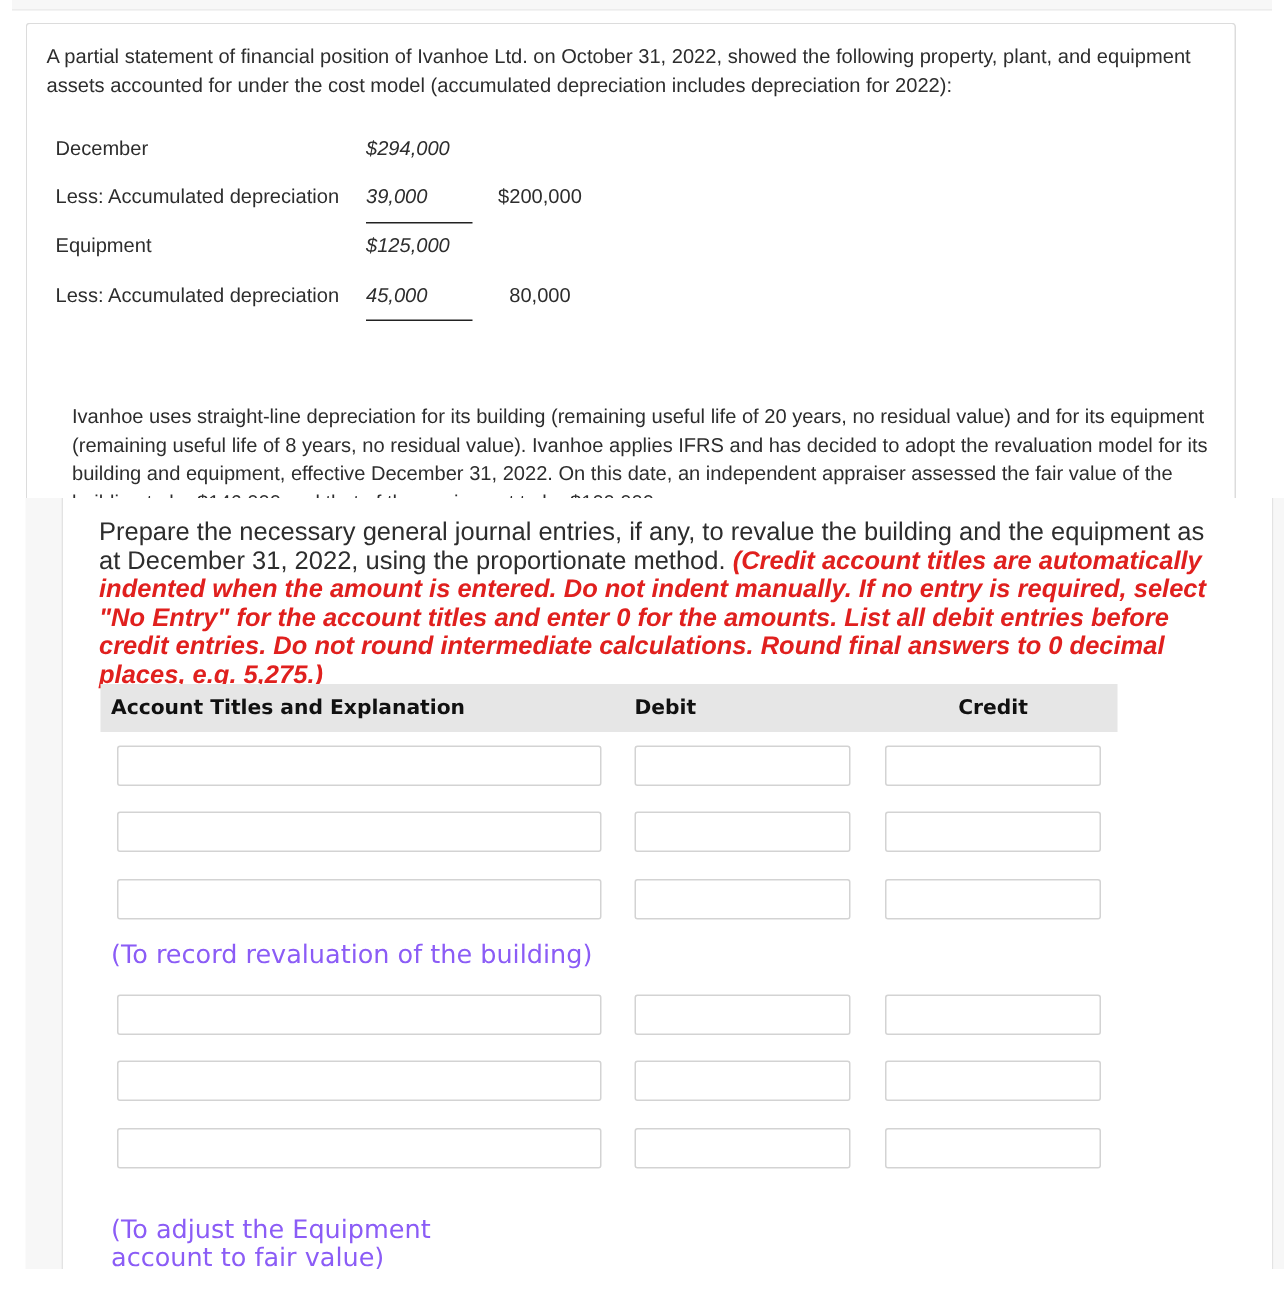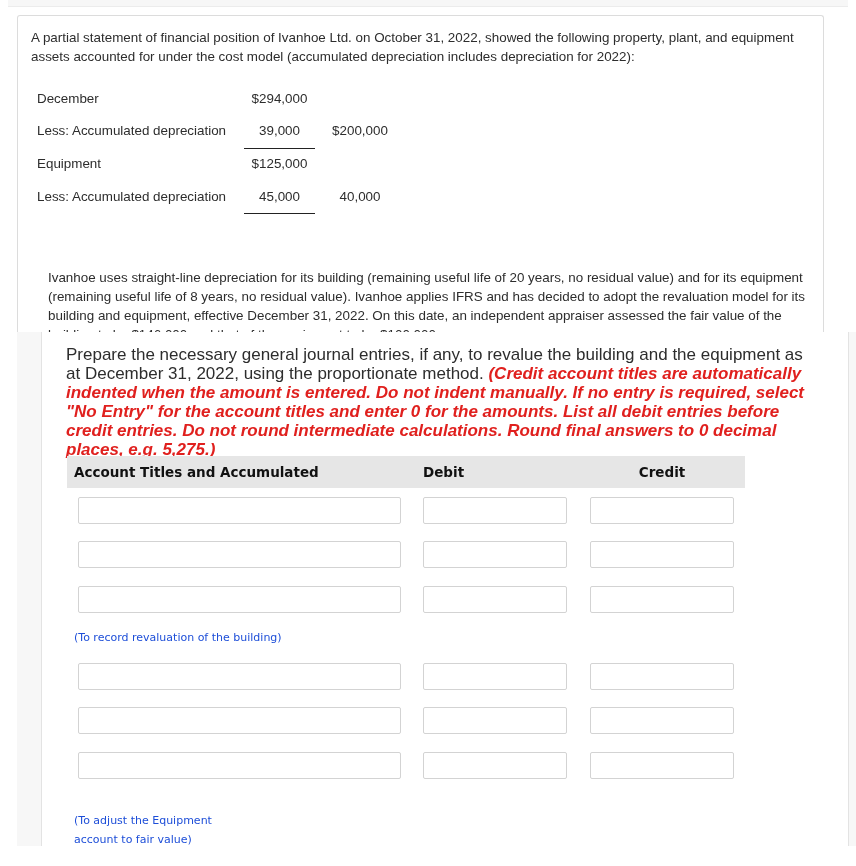--- a/index.html
+++ b/index.html
@@ -63,21 +63,22 @@
       position: absolute;
       left: 0;
       top: 0;
       white-space: nowrap;
     }
     .stmt-col1 {
       position: absolute;
       left: 207px;
       width: 71px;
       top: 0;
-      text-align: center;
+      text-align: left;
+      font-style: italic;
     }
     .stmt-col2 {
       position: absolute;
       left: 290px;
       width: 66px;
       top: 0;
       text-align: center;
     }
     .stmt-underline {
       position: absolute;
@@ -182,23 +183,23 @@
       color: #222;
       outline: none;
     }
     .in-account { left: 78px; width: 323px; }
     .in-debit { left: 423px; width: 144px; text-align: right; }
     .in-credit { left: 590px; width: 144px; text-align: right; }
     .je-note {
       position: absolute;
       left: 74px;
       font-family: "DejaVu Sans", sans-serif;
-      font-size: 11px;
-      line-height: 19px;
-      color: #1d4ed8;
+      font-size: 17px;
+      line-height: 19px;
+      color: #8b5cf6;
       margin: 0;
     }
     .bottom-strip {
       position: absolute;
       left: 0;
       top: 846px;
       width: 856px;
       height: 20px;
       background: #ffffff;
     }
@@ -224,39 +225,39 @@
     </div>
     <div class="stmt-underline" style="top:57px;"></div>
     <div class="stmt-row" style="top:65px;">
       <span class="stmt-label">Equipment</span>
       <span class="stmt-col1">$125,000</span>
       <span class="stmt-col2"></span>
     </div>
     <div class="stmt-row" style="top:98px;">
       <span class="stmt-label">Less: Accumulated depreciation</span>
       <span class="stmt-col1">45,000</span>
-      <span class="stmt-col2">40,000</span>
+      <span class="stmt-col2">80,000</span>
     </div>
     <div class="stmt-underline" style="top:122px;"></div>
   </div>
 
   <p class="desc-text" style="left:13px;top:235px;">Ivanhoe uses straight-line depreciation for its building (remaining useful life of 20 years, no residual value) and for its equipment (remaining useful life of 8 years, no residual value). Ivanhoe applies IFRS and has decided to adopt the revaluation model for its building and equipment, effective December 31, 2022. On this date, an independent appraiser assessed the fair value of the building to be $146,000 and that of the equipment to be $100,000.</p>
 </div>
 
 <div class="left-gutter"></div>
 <div class="answer-panel"></div>
 <div class="right-gutter"></div>
 
 <p class="instructions">
   <span>Prepare the necessary general journal entries, if any, to revalue the building and the equipment as at December 31, 2022, using the proportionate method.</span>
   <span class="red">(Credit account titles are automatically indented when the amount is entered. Do not indent manually. If no entry is required, select "No Entry" for the account titles and enter 0 for the amounts. List all debit entries before credit entries. Do not round intermediate calculations. Round final answers to 0 decimal places, e.g. 5,275.)</span>
 </p>
 
 <div class="je-header">
-  <span class="h-account">Account Titles and Accumulated</span>
+  <span class="h-account">Account Titles and Explanation</span>
   <span class="h-debit">Debit</span>
   <span class="h-credit">Credit</span>
 </div>
 
 <div>
   <input class="je-input in-account" style="top: 497px;" value="">
   <input class="je-input in-debit" style="top: 497px;" value="">
   <input class="je-input in-credit" style="top: 497px;" value="">
 
   <input class="je-input in-account" style="top: 541px;" value="">

